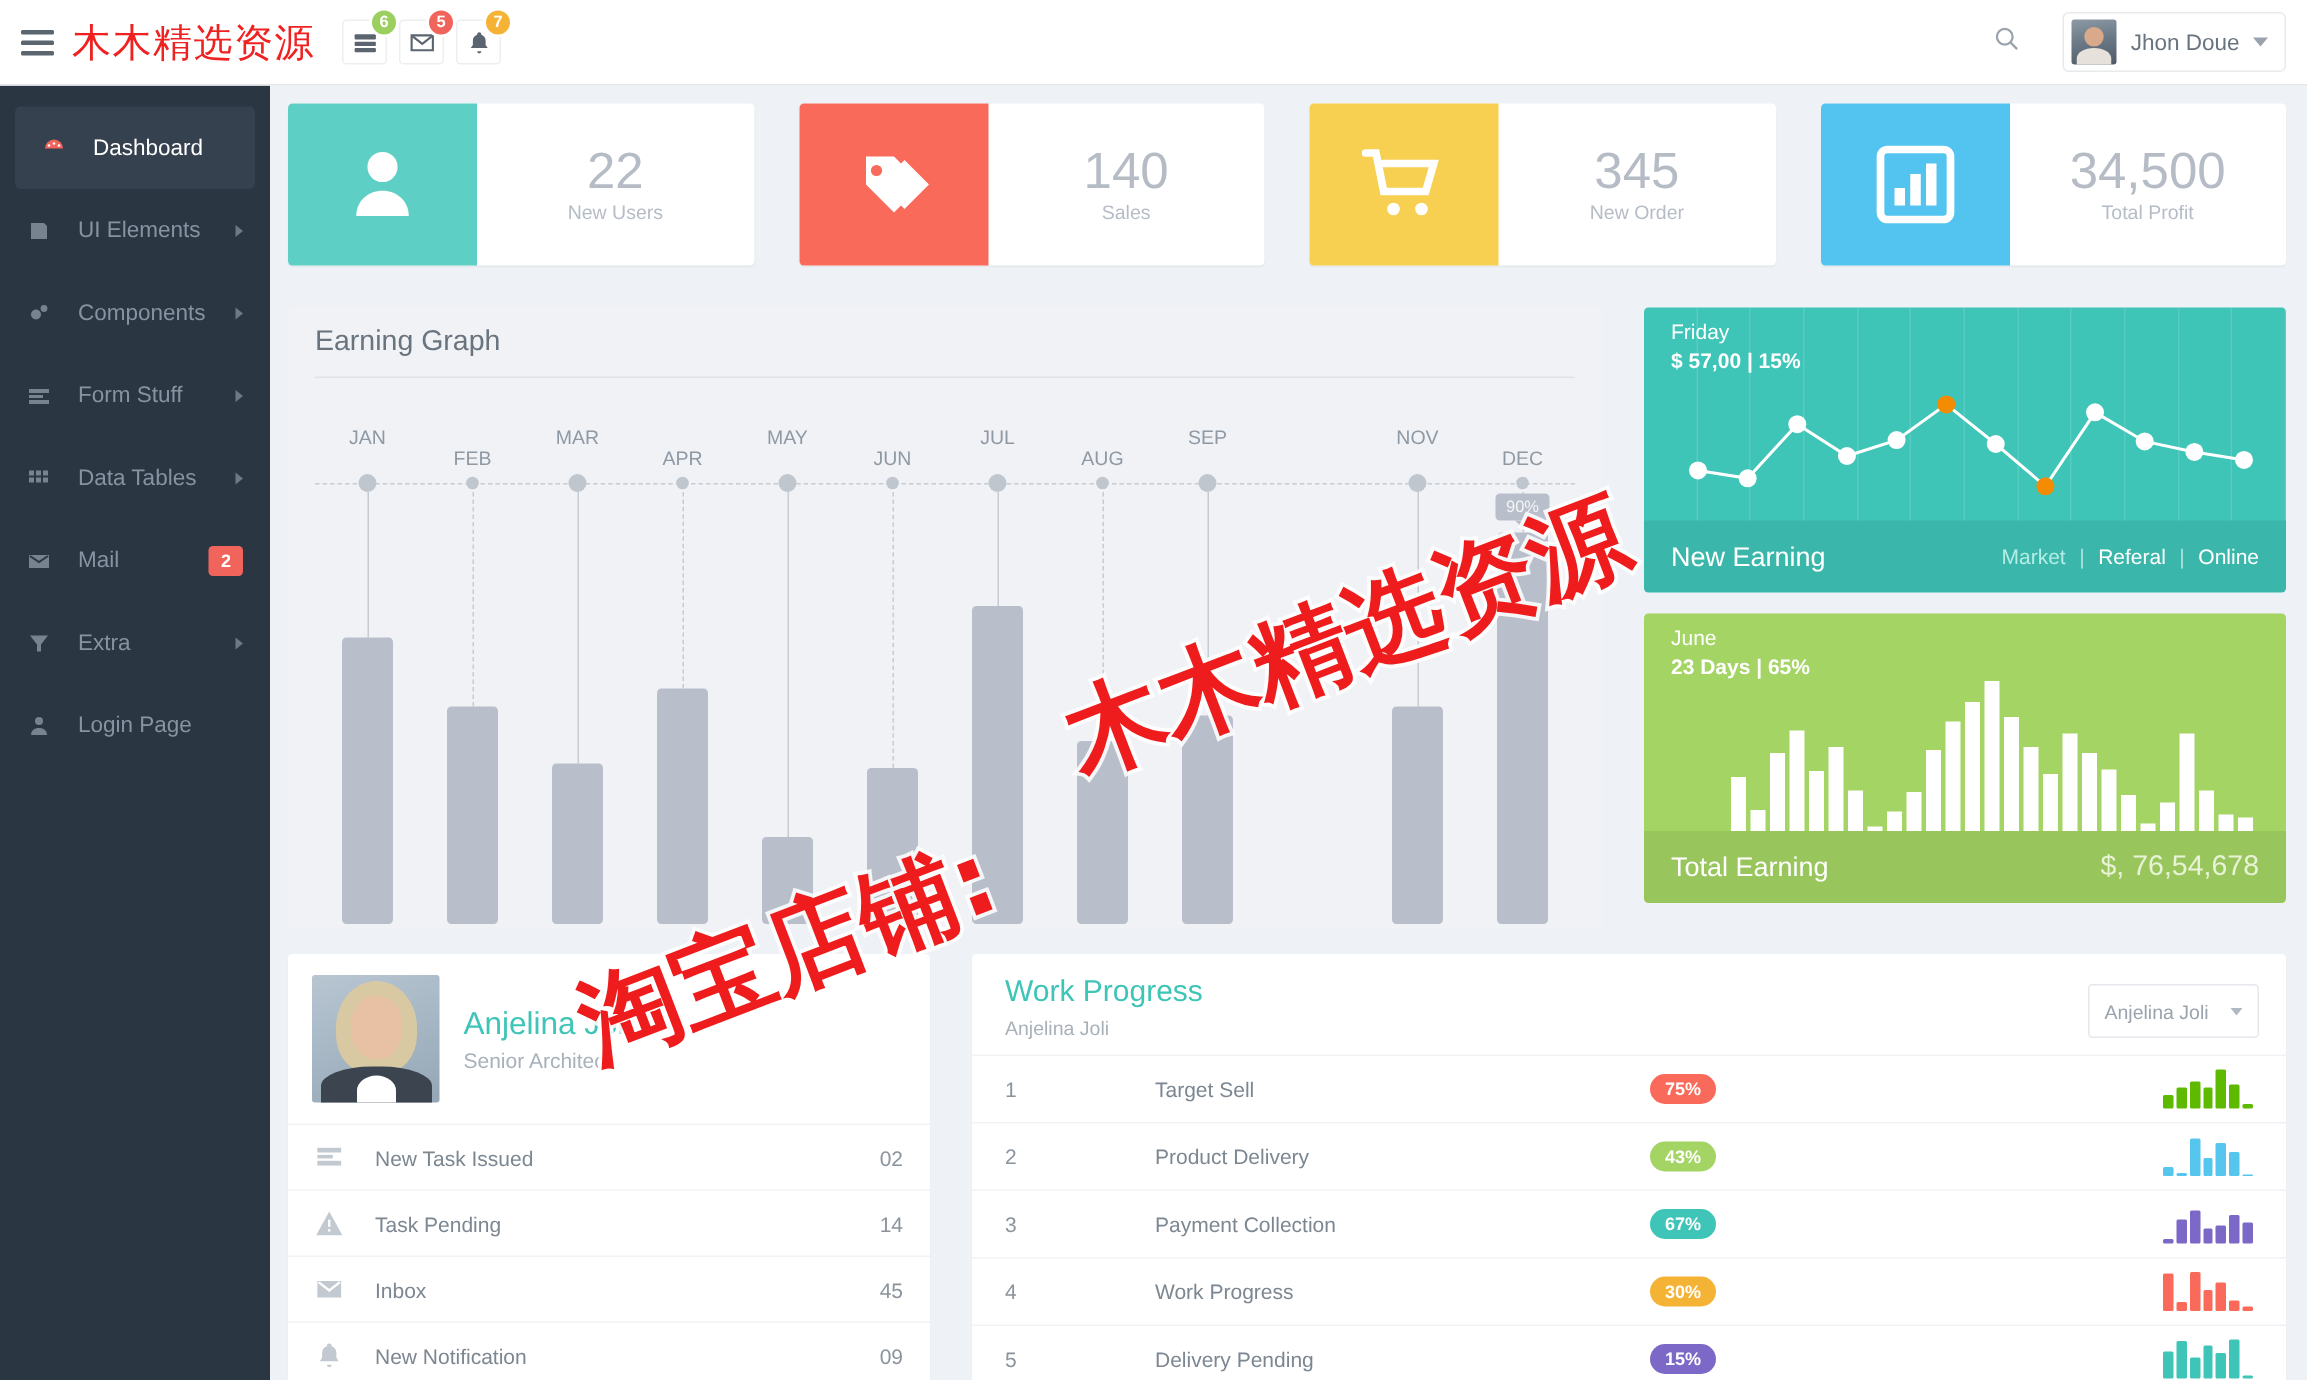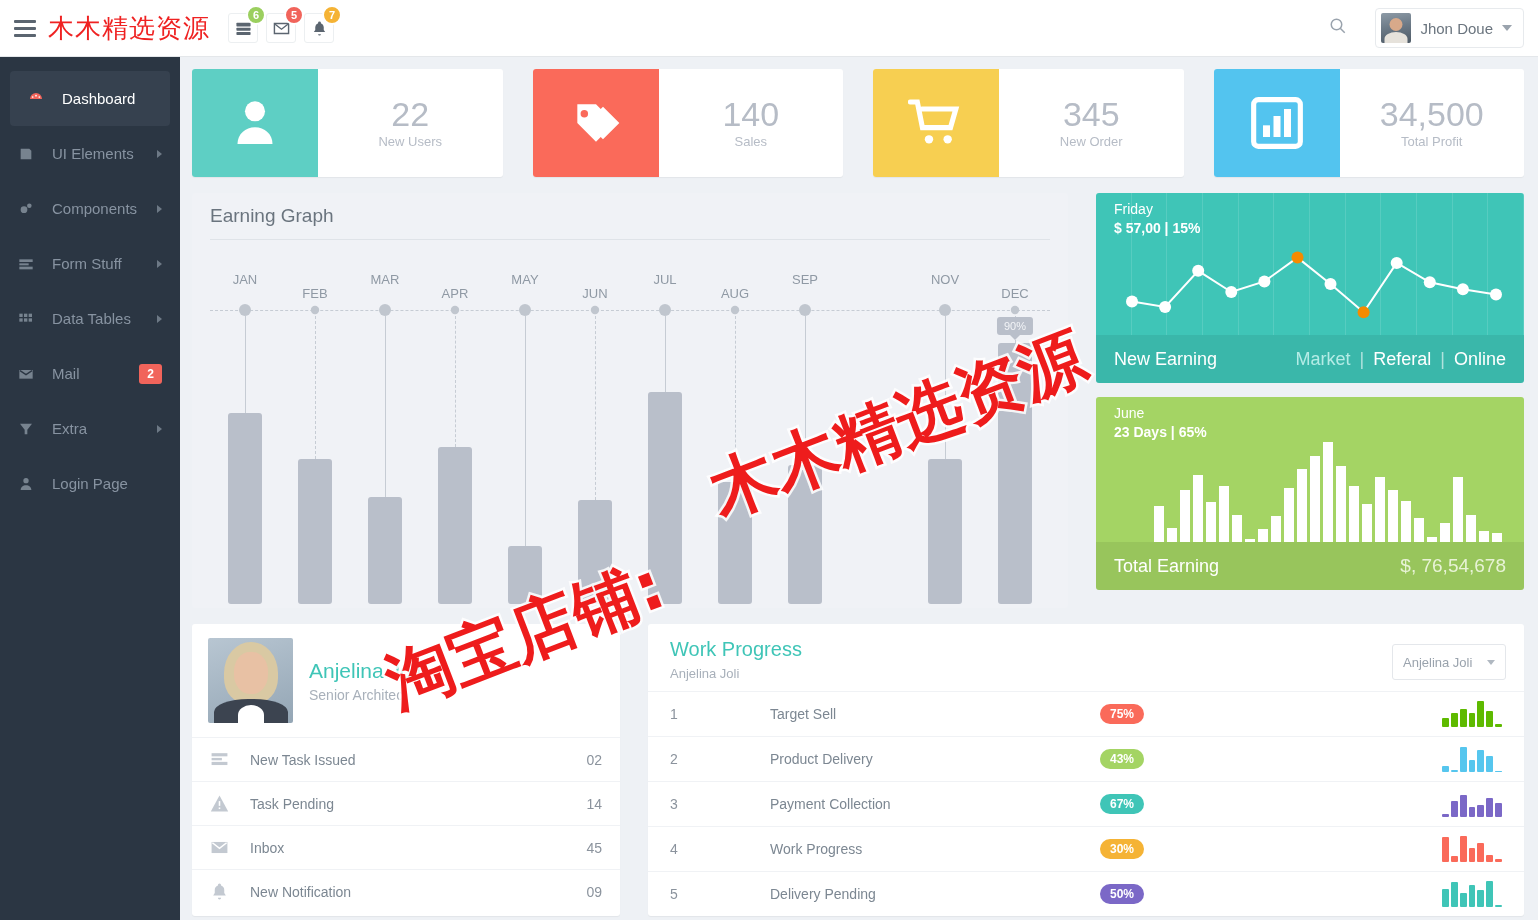--- a/index.html
+++ b/index.html
@@ -71,21 +71,21 @@
   .main { flex: 1; padding: 12px 14px 0 12px; overflow: hidden; }
 
   .stat-row { display: flex; gap: 30px; }
   .stat-card { flex: 1; display: flex; height: 108px; background: #fff; border-radius: 3px; box-shadow: 0 1px 1px rgba(0,0,0,.05); }
   .stat-ic { width: 126px; display: flex; align-items: center; justify-content: center; border-radius: 3px 0 0 3px; }
   .stat-ic svg { width: 56px; height: 56px; fill: #fff; }
   .stat-body { flex: 1; display: flex; flex-direction: column; align-items: center; justify-content: center; }
   .stat-num { font-size: 34px; color: #b6bcc6; font-weight: 300; line-height: 1.05; }
   .stat-lbl { font-size: 13px; color: #b6bcc6; margin-top: 2px; }
 
-  .mid-row { display: flex; gap: 28px; margin-top: 16px; }
+  .mid-row { display: flex; gap: 28px; margin-top: 28px; }
 
   
   .graph-card { flex: 1; background: #f0f2f6; border-radius: 3px; padding: 12px 18px 0 18px; position: relative; height: 415px; }
   .graph-title { font-size: 19px; color: #6a747e; padding-bottom: 12px; border-bottom: 1px solid #dfe3e8; }
   .graph-area { position: relative; height: 350px; margin-top: 24px; }
   .axis-line { position: absolute; top: 46px; left: 0; right: 0; border-top: 1px dashed #c6ccd4; }
   .month-col { position: absolute; top: 0; bottom: 0; }
   .month-lbl { position: absolute; font-size: 13px; color: #8f99a4; white-space: nowrap; transform: translateX(-50%); left: 50%; }
   .month-dot { position: absolute; top: 40px; left: 50%; transform: translateX(-50%); width: 12px; height: 12px; border-radius: 50%; background: #c0c6ce; }
   .stem { position: absolute; left: 50%; width: 1px; top: 52px; background: #c6ccd4; }
@@ -99,21 +99,21 @@
   .panel { border-radius: 3px; overflow: hidden; }
   .panel-teal { background: #3fc5b7; height: 190px; position: relative; }
   .panel-green { background: #a4d464; height: 193px; position: relative; }
   .p-label { position: absolute; left: 18px; top: 8px; color: #fff; z-index: 3; }
   .p-label .d1 { font-size: 14px; }
   .p-label .d2 { font-size: 14px; font-weight: bold; margin-top: 3px; }
   .p-foot { position: absolute; bottom: 0; left: 0; right: 0; height: 48px; display: flex; align-items: center; padding: 12px 18px; }
   .p-foot.teal { background: rgba(0,0,0,.07); }
   .p-foot.green { background: rgba(0,0,0,.07); }
   .p-foot-t { color: #fff; font-size: 18px; }
-  .p-tabs { margin-left: auto; display: flex; align-items: center; gap: 9px; font-size: 18px; color: #fff; }
+  .p-tabs { margin-left: auto; display: flex; align-items: center; gap: 9px; font-size: 14px; color: #fff; }
   .p-tabs .sep { color: rgba(255,255,255,.6); }
   .p-tabs .active { color: #b4ece6; cursor: pointer; }
   .p-tabs span { cursor: pointer; }
   .p-amt { margin-left: auto; color: #e8f3d6; font-size: 19px; }
   .vgrid { position: absolute; inset: 0 0 48px 0; display: flex; }
   .vgrid i { flex: 1; border-right: 1px solid rgba(255,255,255,.13); }
   .spark-green { position: absolute; left: 58px; right: 22px; bottom: 48px; height: 108px; display: flex; align-items: flex-end; gap: 3px; }
   .spark-green i { flex: 1; background: #fff; }
 
   
@@ -638,21 +638,21 @@
                 <i style="height:100%;background:#fa6a5a"></i>
                 <i style="height:55%;background:#fa6a5a"></i>
                 <i style="height:72%;background:#fa6a5a"></i>
                 <i style="height:28%;background:#fa6a5a"></i>
                 <i style="height:12%;background:#fa6a5a"></i>
               </div>
             </div>
             <div class="work-row">
               <div class="w-idx">5</div>
               <div class="w-name">Delivery Pending</div>
-              <div class="w-badge"><span style="background:#7b68c7">50%</span></div>
+              <div class="w-badge"><span style="background:#7b68c7">15%</span></div>
               <div class="w-spark">
                 <i style="height:70%;background:#3fc5b7"></i>
                 <i style="height:95%;background:#3fc5b7"></i>
                 <i style="height:55%;background:#3fc5b7"></i>
                 <i style="height:85%;background:#3fc5b7"></i>
                 <i style="height:65%;background:#3fc5b7"></i>
                 <i style="height:100%;background:#3fc5b7"></i>
                 <i style="height:8%;background:#3fc5b7"></i>
               </div>
             </div>

